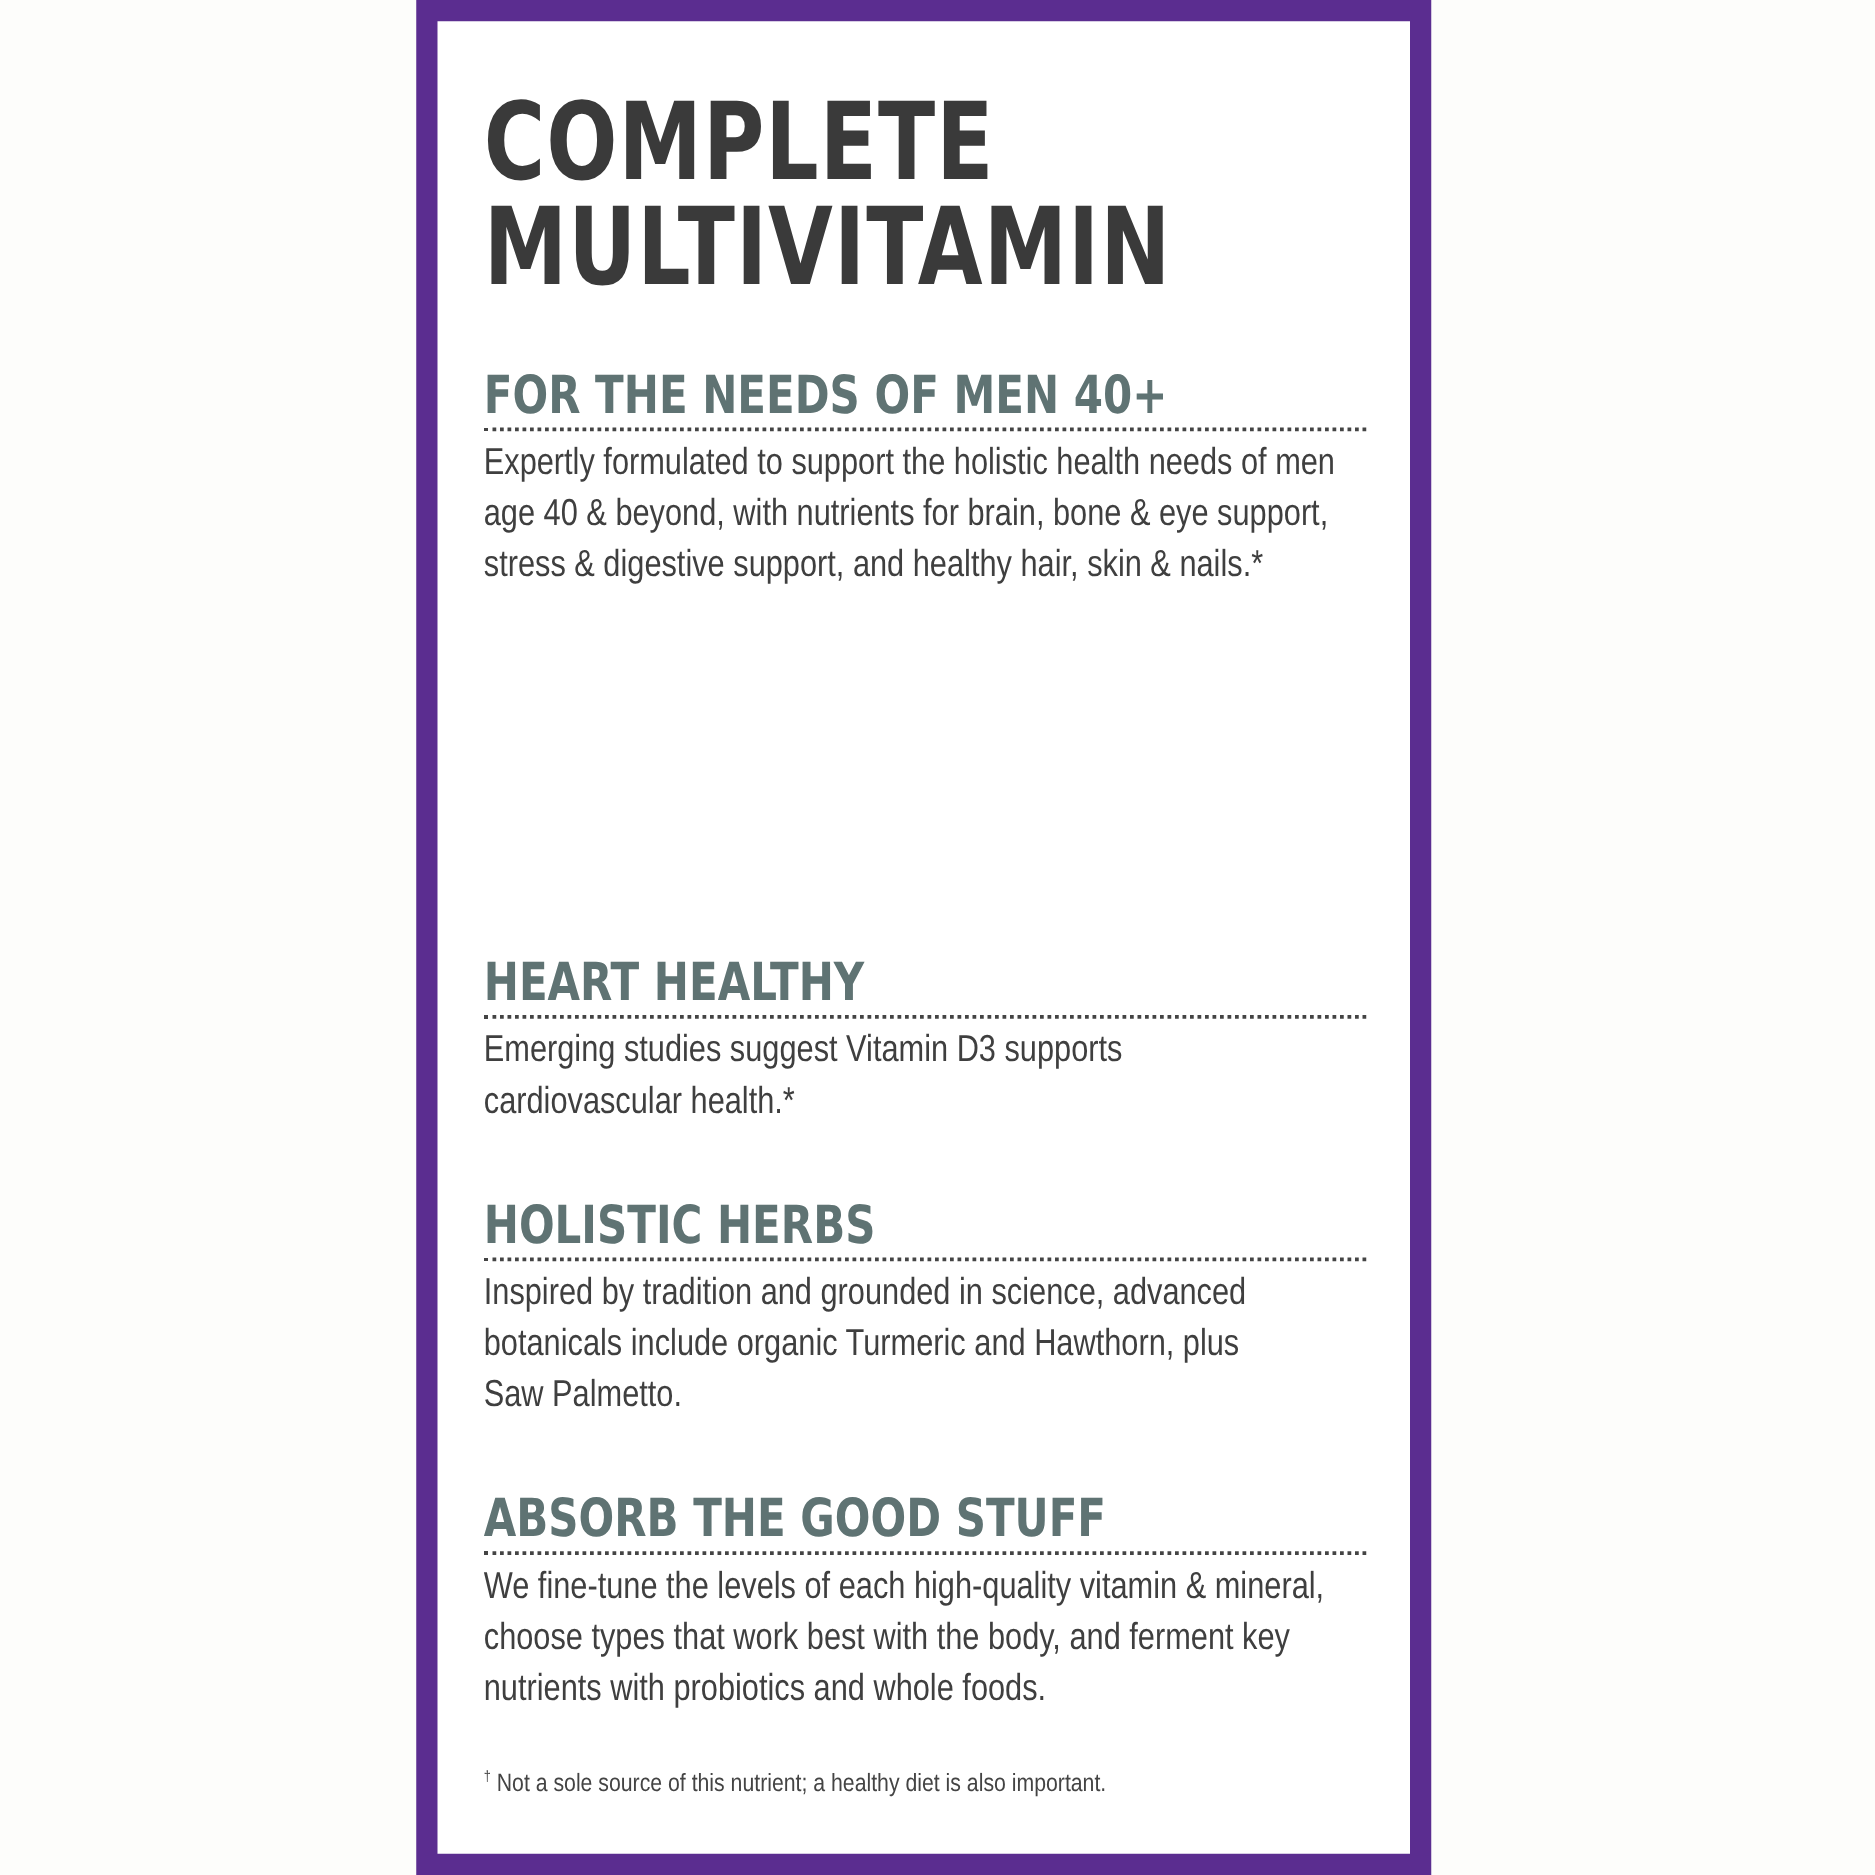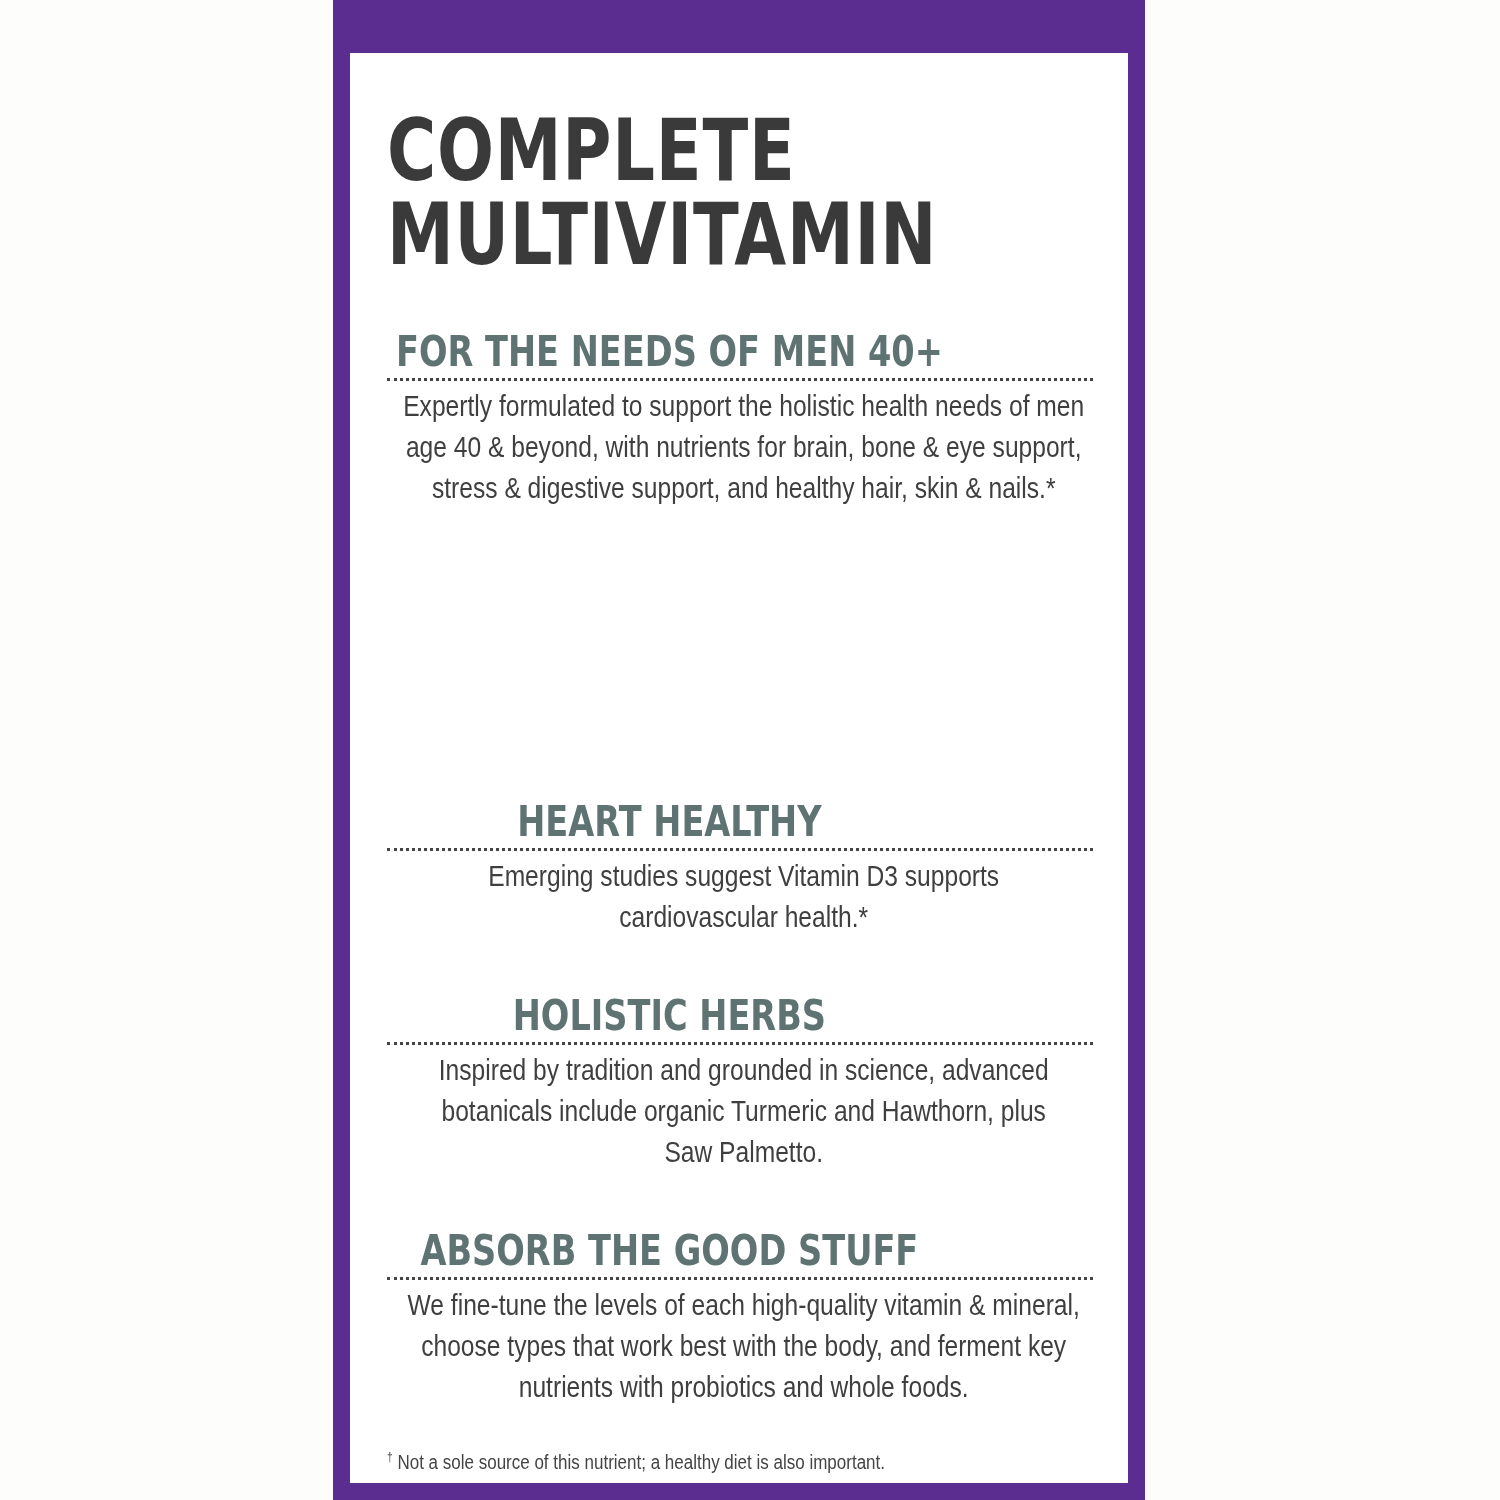--- a/index.html
+++ b/index.html
@@ -7,30 +7,29 @@
     width: 1500px; height: 1500px; background: #fdfdfb; position: relative; overflow: hidden;
     font-family: "Liberation Sans", sans-serif;
   }
   .panel {
     position: absolute; left: 333px; top: -10px; width: 812px; height: 1510px;
     background: #5b2d90; box-sizing: border-box;
   }
   .inner {
     position: absolute; left: 17px; top: 27px; right: 17px; bottom: 17px;
     background: #ffffff;
-    margin-top: 36px;
   }
   .title {
     position: absolute; left: 37px; top: 55px;
     font-family: "DejaVu Sans", sans-serif; font-weight: bold;
     font-size: 86px; line-height: 84px; color: #3a3a3a;
     letter-spacing: 1px; transform: scaleX(0.78); transform-origin: left top;
     text-transform: uppercase; white-space: nowrap;
   }
-  .section { position: absolute; left: 37px; width: 706px; text-align: center; }
+  .section { position: absolute; left: 37px; width: 706px; }
   .section h2 {
     margin: 0; font-family: "DejaVu Sans", sans-serif; font-weight: bold;
     font-size: 42px; line-height: 48px; color: #5f7373;
     transform: scaleX(0.8); transform-origin: left top; white-space: nowrap;
   }
   .section .rule {
     height: 0; border-top: 3px dotted #444; margin-top: 2px; width: 706px;
   }
   .section p {
     margin: 4px 0 0 0; font-family: "Liberation Sans", sans-serif;

